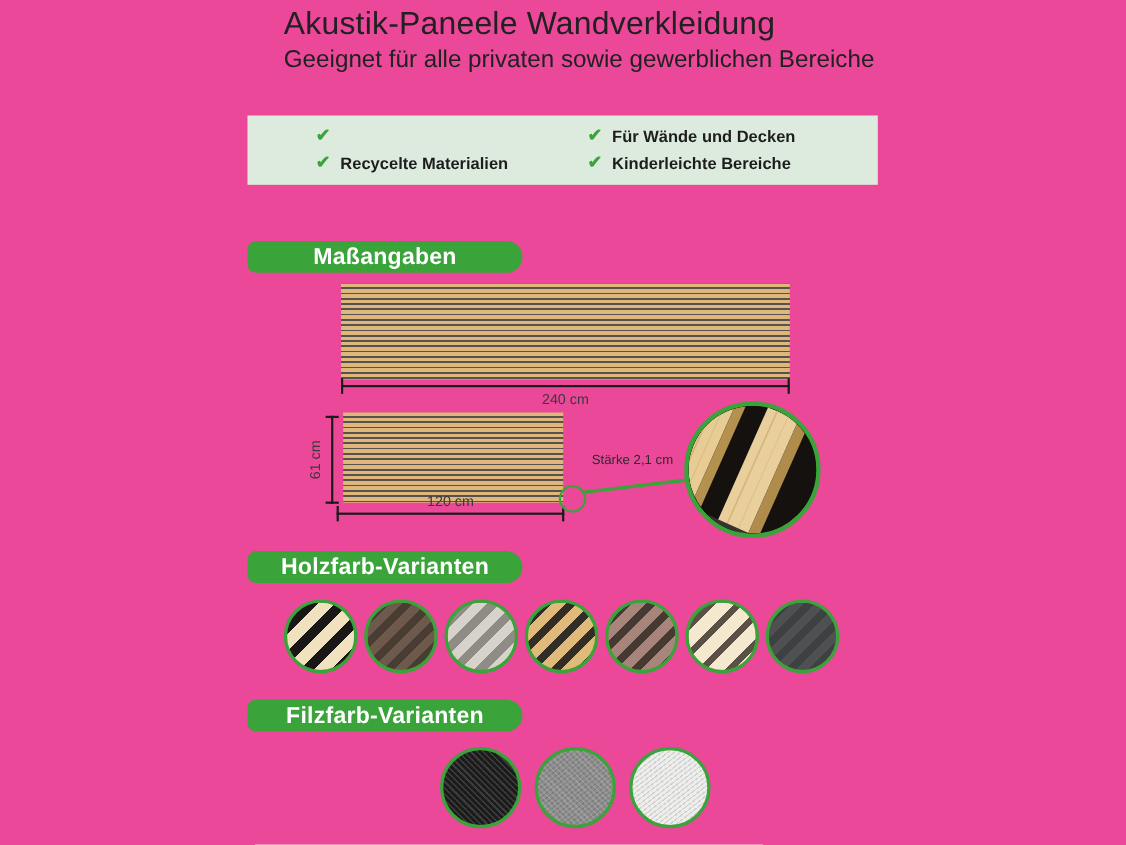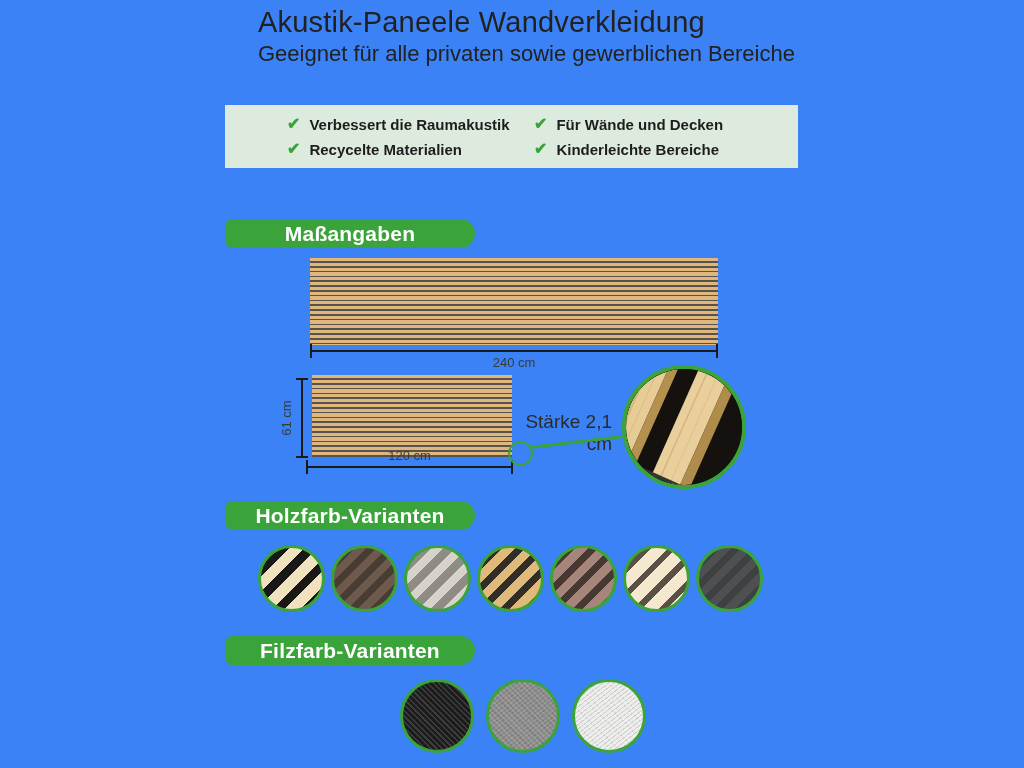--- a/index.html
+++ b/index.html
@@ -1,17 +1,17 @@
 <!DOCTYPE html>
 <html style="--green: #3aa339; --box-bg: #dcebdd; --panel-wood: #dfb77d; --panel-groove: #57524b;"><head>
 <meta charset="utf-8">
 <style>
   html,body{margin:0;padding:0;background:#fff;}
   .canvas{
-    position:relative;width:1024px;height:768px;background:#3b82f6;overflow:hidden;
+    position:relative;width:1024px;height:768px;background:#ec4899;overflow:hidden;
     font-family:"Liberation Sans", sans-serif;color:#212121;
   }
   
   .title{position:absolute;left:258px;top:6px;font-size:29px;font-weight:500;color:#212121;letter-spacing:.2px;}
   .subtitle{position:absolute;left:258px;top:41px;font-size:22px;font-weight:400;color:#212121;}
   
   .feature-box{
     position:absolute;left:225px;top:105px;width:573px;height:63px;
     background:var(--box-bg,#dcebdd);
     display:grid;grid-template-columns:247px auto;grid-auto-rows:22px;
@@ -42,21 +42,21 @@
   .dim-line-v{position:absolute;width:2px;background:#1a1a1a;}
   .dim-line-v .tick{position:absolute;width:12px;height:2px;left:-5px;background:#1a1a1a;}
   .dim-line-v .tick.start{top:0;} .dim-line-v .tick.end{bottom:0;}
   .dim-240{left:310px;top:350px;width:408px;}
   .dim-120{left:306px;top:466px;width:207px;}
   .dim-61{left:301px;top:378px;height:80px;}
   .dim-label{position:absolute;font-size:13px;color:#3a3a3a;text-align:center;}
   .label-240{left:310px;top:355px;width:408px;}
   .label-120{left:306px;top:448px;width:207px;}
   .label-61{left:262px;top:410px;width:50px;height:16px;transform:rotate(-90deg);}
-  .thickness-label{position:absolute;left:500px;top:411px;width:112px;text-align:right;font-size:19px;font-weight:500;color:#2b2b2b;}
+  .thickness-label{position:absolute;left:500px;top:411px;width:112px;text-align:right;font-size:12px;font-weight:500;color:#2b2b2b;}
   
   .mini-circle{position:absolute;left:508px;top:441px;width:21px;height:21px;border:2.5px solid var(--green,#3aa339);border-radius:50%;background:transparent;}
   .connector{position:absolute;left:530px;top:446px;width:95px;height:2.5px;background:var(--green,#3aa339);transform:rotate(-6.7deg);transform-origin:left center;border-radius:2px;}
   .zoom-circle{position:absolute;left:622px;top:365px;width:116px;height:116px;border:4px solid var(--green,#3aa339);border-radius:50%;overflow:hidden;background:#14110e;}
   
   .wood-row{position:absolute;left:258px;top:545px;display:flex;gap:6px;}
   .felt-row{position:absolute;left:400px;top:679px;display:flex;gap:12px;}
   .swatch{border:3px solid var(--green,#3aa339);border-radius:50%;box-sizing:content-box;}
   .swatch.wood-swatch{width:61px;height:61px;}
   .swatch.felt-swatch{width:68px;height:68px;}
@@ -65,21 +65,20 @@
 <body>
 
 <div class="canvas">
 
   <div class="title">Akustik-Paneele Wandverkleidung</div>
   <div class="subtitle">Geeignet für alle privaten sowie gewerblichen Bereiche</div>
 
   <div class="feature-box">
     <div class="feature-item">
       <span class="check-icon">✔</span>
-      <span>Verbessert die Raumakustik</span>
     </div>
     <div class="feature-item">
       <span class="check-icon">✔</span>
       <span>Für Wände und Decken</span>
     </div>
     <div class="feature-item">
       <span class="check-icon">✔</span>
       <span>Recycelte Materialien</span>
     </div>
     <div class="feature-item">

